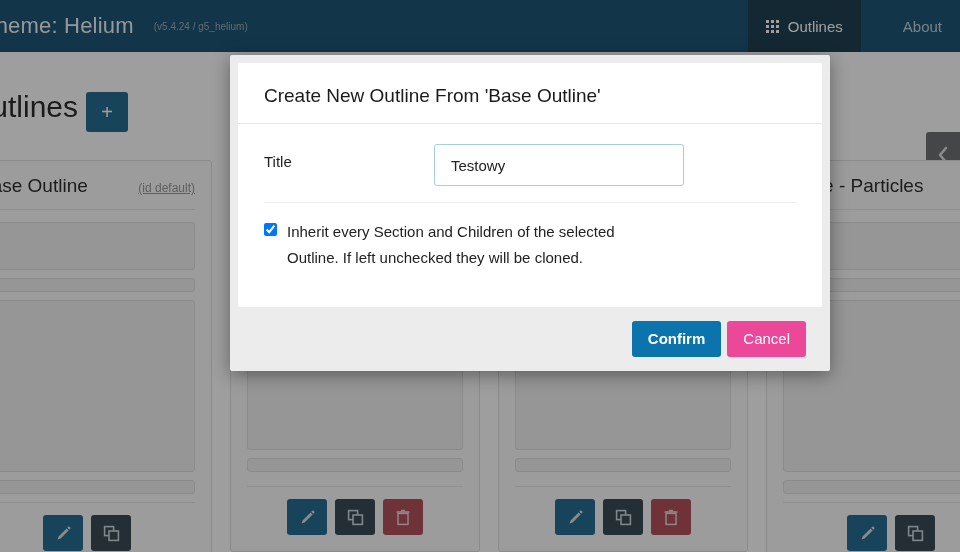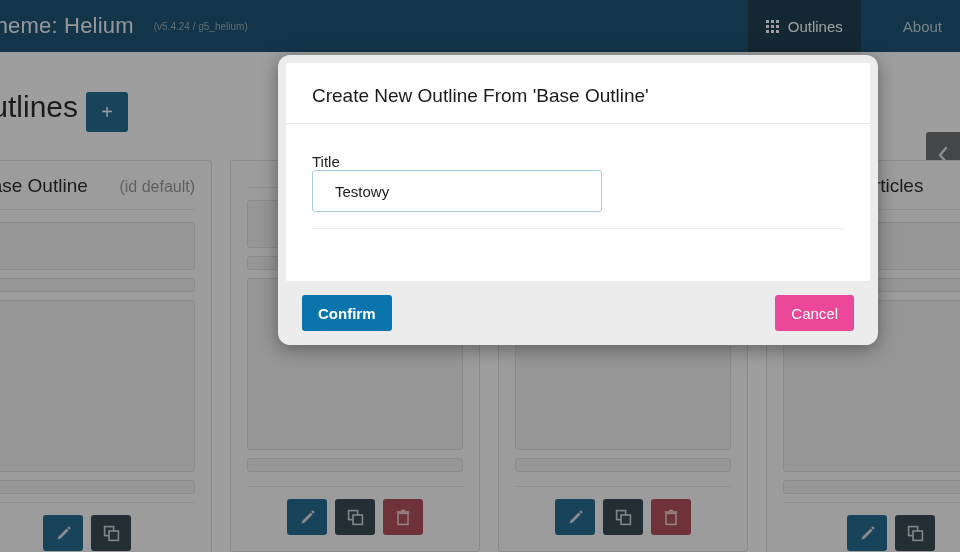--- a/index.html
+++ b/index.html
@@ -64,61 +64,61 @@
     position: absolute; top: 108px; left: -38px;
     display: flex; gap: 18px; align-items: flex-start;
   }
   .card {
     width: 250px; background: #fcfcfc; border: 1px solid #ddd; border-radius: 3px;
     padding: 14px 16px 16px 16px; min-height: 392px;
     display: flex; flex-direction: column;
   }
   .card-head { display: flex; align-items: baseline; justify-content: space-between; padding-bottom: 12px; }
   .card-name { font-size: 19px; color: #111; white-space: nowrap; }
-  .card-id { font-size: 16px; color: #8d8d8d; white-space: nowrap; }
+  .card-id { font-size: 12px; color: #8d8d8d; white-space: nowrap; text-decoration: underline; }
   .card-body { border-top: 1px solid #e6e6e6; padding-top: 12px; flex: 1; }
   .blk { background: #f0f0f0; border: 1px solid #dcdcdc; border-radius: 3px; margin-bottom: 8px; }
   .card-foot { border-top: 1px solid #e6e6e6; padding-top: 12px; display: flex; gap: 8px; justify-content: center; }
   .act { width: 40px; height: 36px; border-radius: 3px; display: flex; align-items: center; justify-content: center; cursor: pointer; }
   .act.edit { background: #0b5c86; }
   .act.copy { background: #223340; }
   .act.del  { background: #a93b48; }
   .act svg { display: block; }
 
   
   .overlay {
     position: absolute; top: 0; left: 0; width: 960px; height: 552px;
     background: rgba(40,40,40,0.45); z-index: 10;
   }
   .modal-outer {
     position: absolute; top: 55px; left: 230px; width: 600px;
-    background: #ececec; border-radius: 12px; padding: 8px 8px 0 8px;
-    box-shadow: 0 4px 18px rgba(0,0,0,0.38); z-index: 20; margin-left: 48px;
+    background: #ececec; border-radius: 2px; padding: 8px 8px 0 8px;
+    box-shadow: 0 4px 18px rgba(0,0,0,0.38); z-index: 20;
   }
   .modal-inner { background: #ffffff; border-radius: 2px; padding: 0 0 0 0; }
   .modal-title {
     font-size: 19px; color: #1b1b1b; padding: 22px 26px 16px 26px;
     border-bottom: 1px solid #e8e8e8; margin: 0 0 0 0;
   }
   .modal-body { padding: 4px 26px 20px 26px; }
-  .frow { display: flex; align-items: flex-start; padding: 16px 0; flex-direction: column; }
+  .frow { display: flex; align-items: flex-start; padding: 16px 0; }
   .frow + .frow { border-top: 1px solid #eeeeee; }
   .flabel { width: 170px; font-size: 15px; color: #222; padding-top: 9px; }
   .fctl { flex: 1; }
   .ftext {
-    width: 290px; height: 42px; border: 1px solid #a8cede; border-radius: 3px;
-    padding: 0 22px; font-size: 15px; color: #222; font-family: "Liberation Sans", sans-serif;
+    width: 250px; height: 42px; border: 1px solid #a8cede; border-radius: 3px;
+    padding: 0 16px; font-size: 15px; color: #222; font-family: "Liberation Sans", sans-serif;
     background: #fff; outline: none;
   }
   .chkline { display: flex; gap: 10px; align-items: flex-start; }
   .chkline input { margin-top: 4px; width: 13px; height: 13px; }
   .chktext { font-size: 15px; color: #222; line-height: 1.72; max-width: 330px; }
   .modal-foot {
     background: #ececec; padding: 14px 16px 14px 16px;
-    display: flex; justify-content: space-between; gap: 6px; border-radius: 0 0 4px 4px;
+    display: flex; justify-content: flex-end; gap: 6px; border-radius: 0 0 4px 4px;
   }
   .btn { border: none; border-radius: 3px; height: 36px; padding: 0 16px;
          font-size: 15px; font-family: "Liberation Sans", sans-serif; cursor: pointer; color: #fff; }
   .btn-confirm { background: #0b74ad; font-weight: bold; }
   .btn-cancel  { background: #ec4899; }
 </style>
 </head>
 <body>
 
 <div id="stage">
@@ -301,20 +301,26 @@
       <div class="modal-body">
 
         <div class="frow">
           <div class="flabel">Title</div>
           <div class="fctl">
             <input class="ftext" type="text" value="Testowy" style="">
           </div>
         </div>
 
         <div class="frow">
+          <div class="fctl">
+            <label class="chkline">
+              <input type="checkbox" checked="" style="">
+              <span class="chktext">Inherit every Section and Children of the selected Outline. If left unchecked they will be cloned.</span>
+            </label>
+          </div>
         </div>
 
       </div>
     </div>
     <div class="modal-foot">
       <button class="btn btn-confirm">Confirm</button>
       <button class="btn btn-cancel">Cancel</button>
     </div>
   </div>
 

